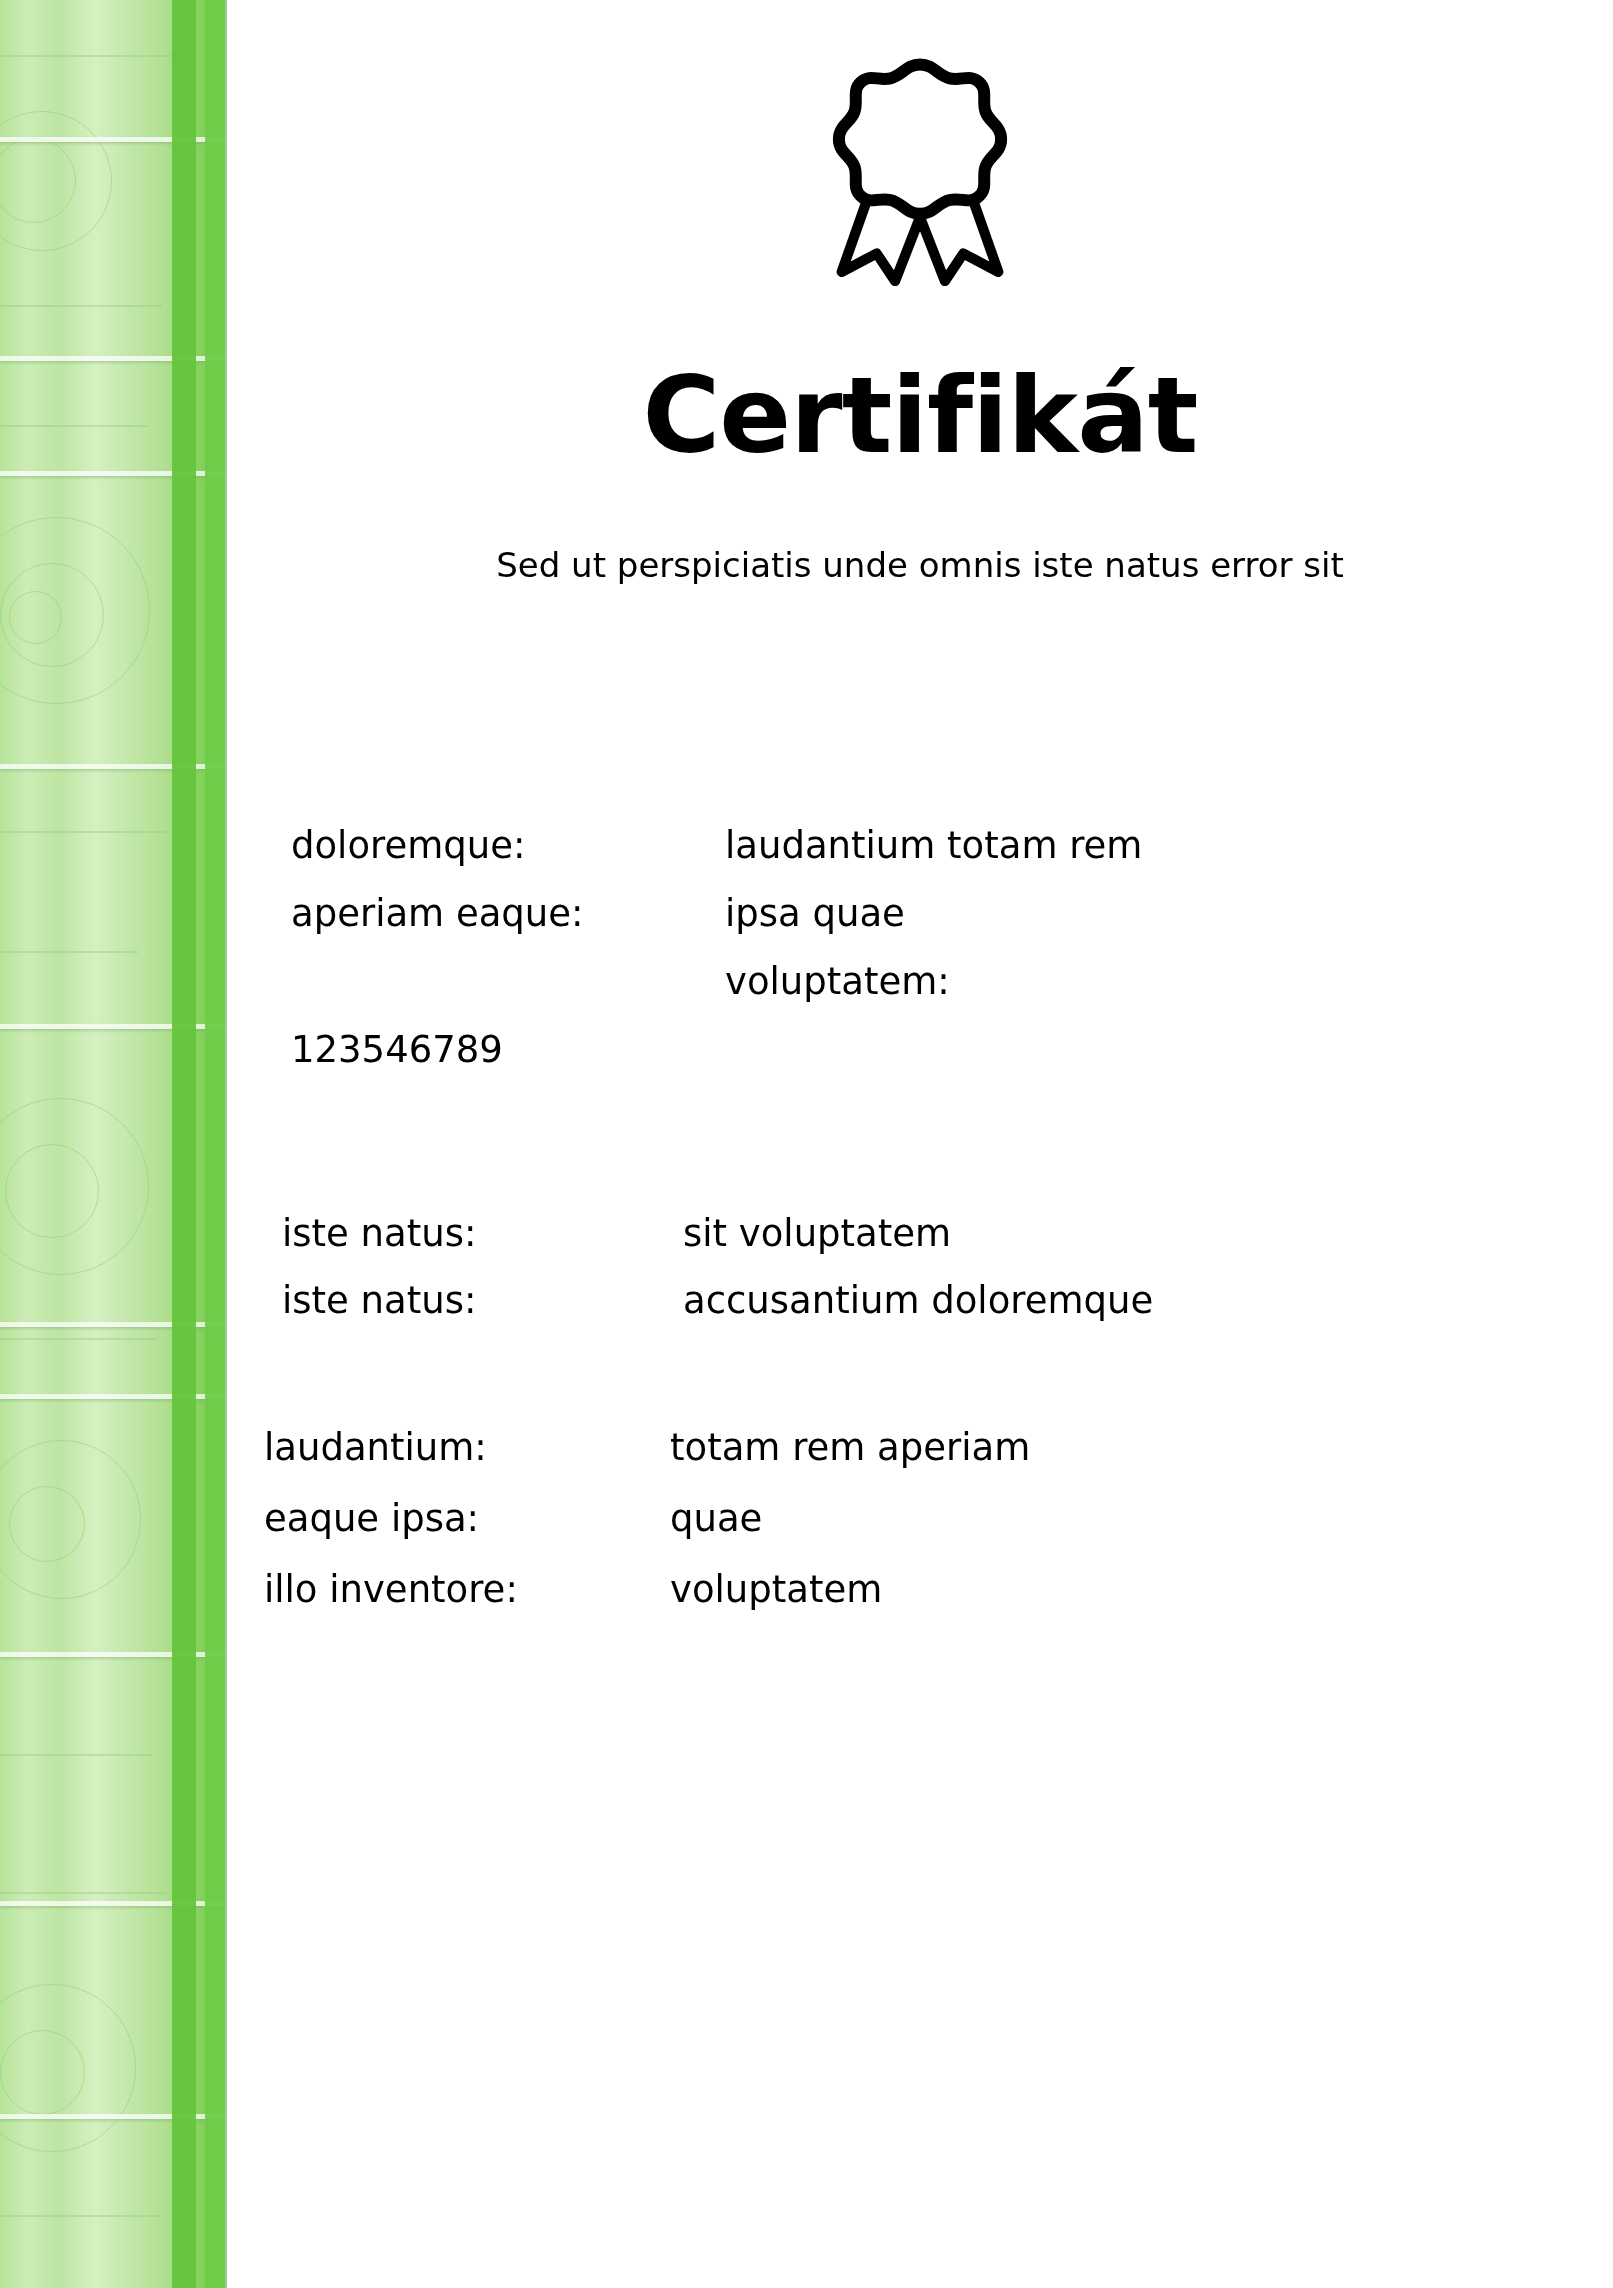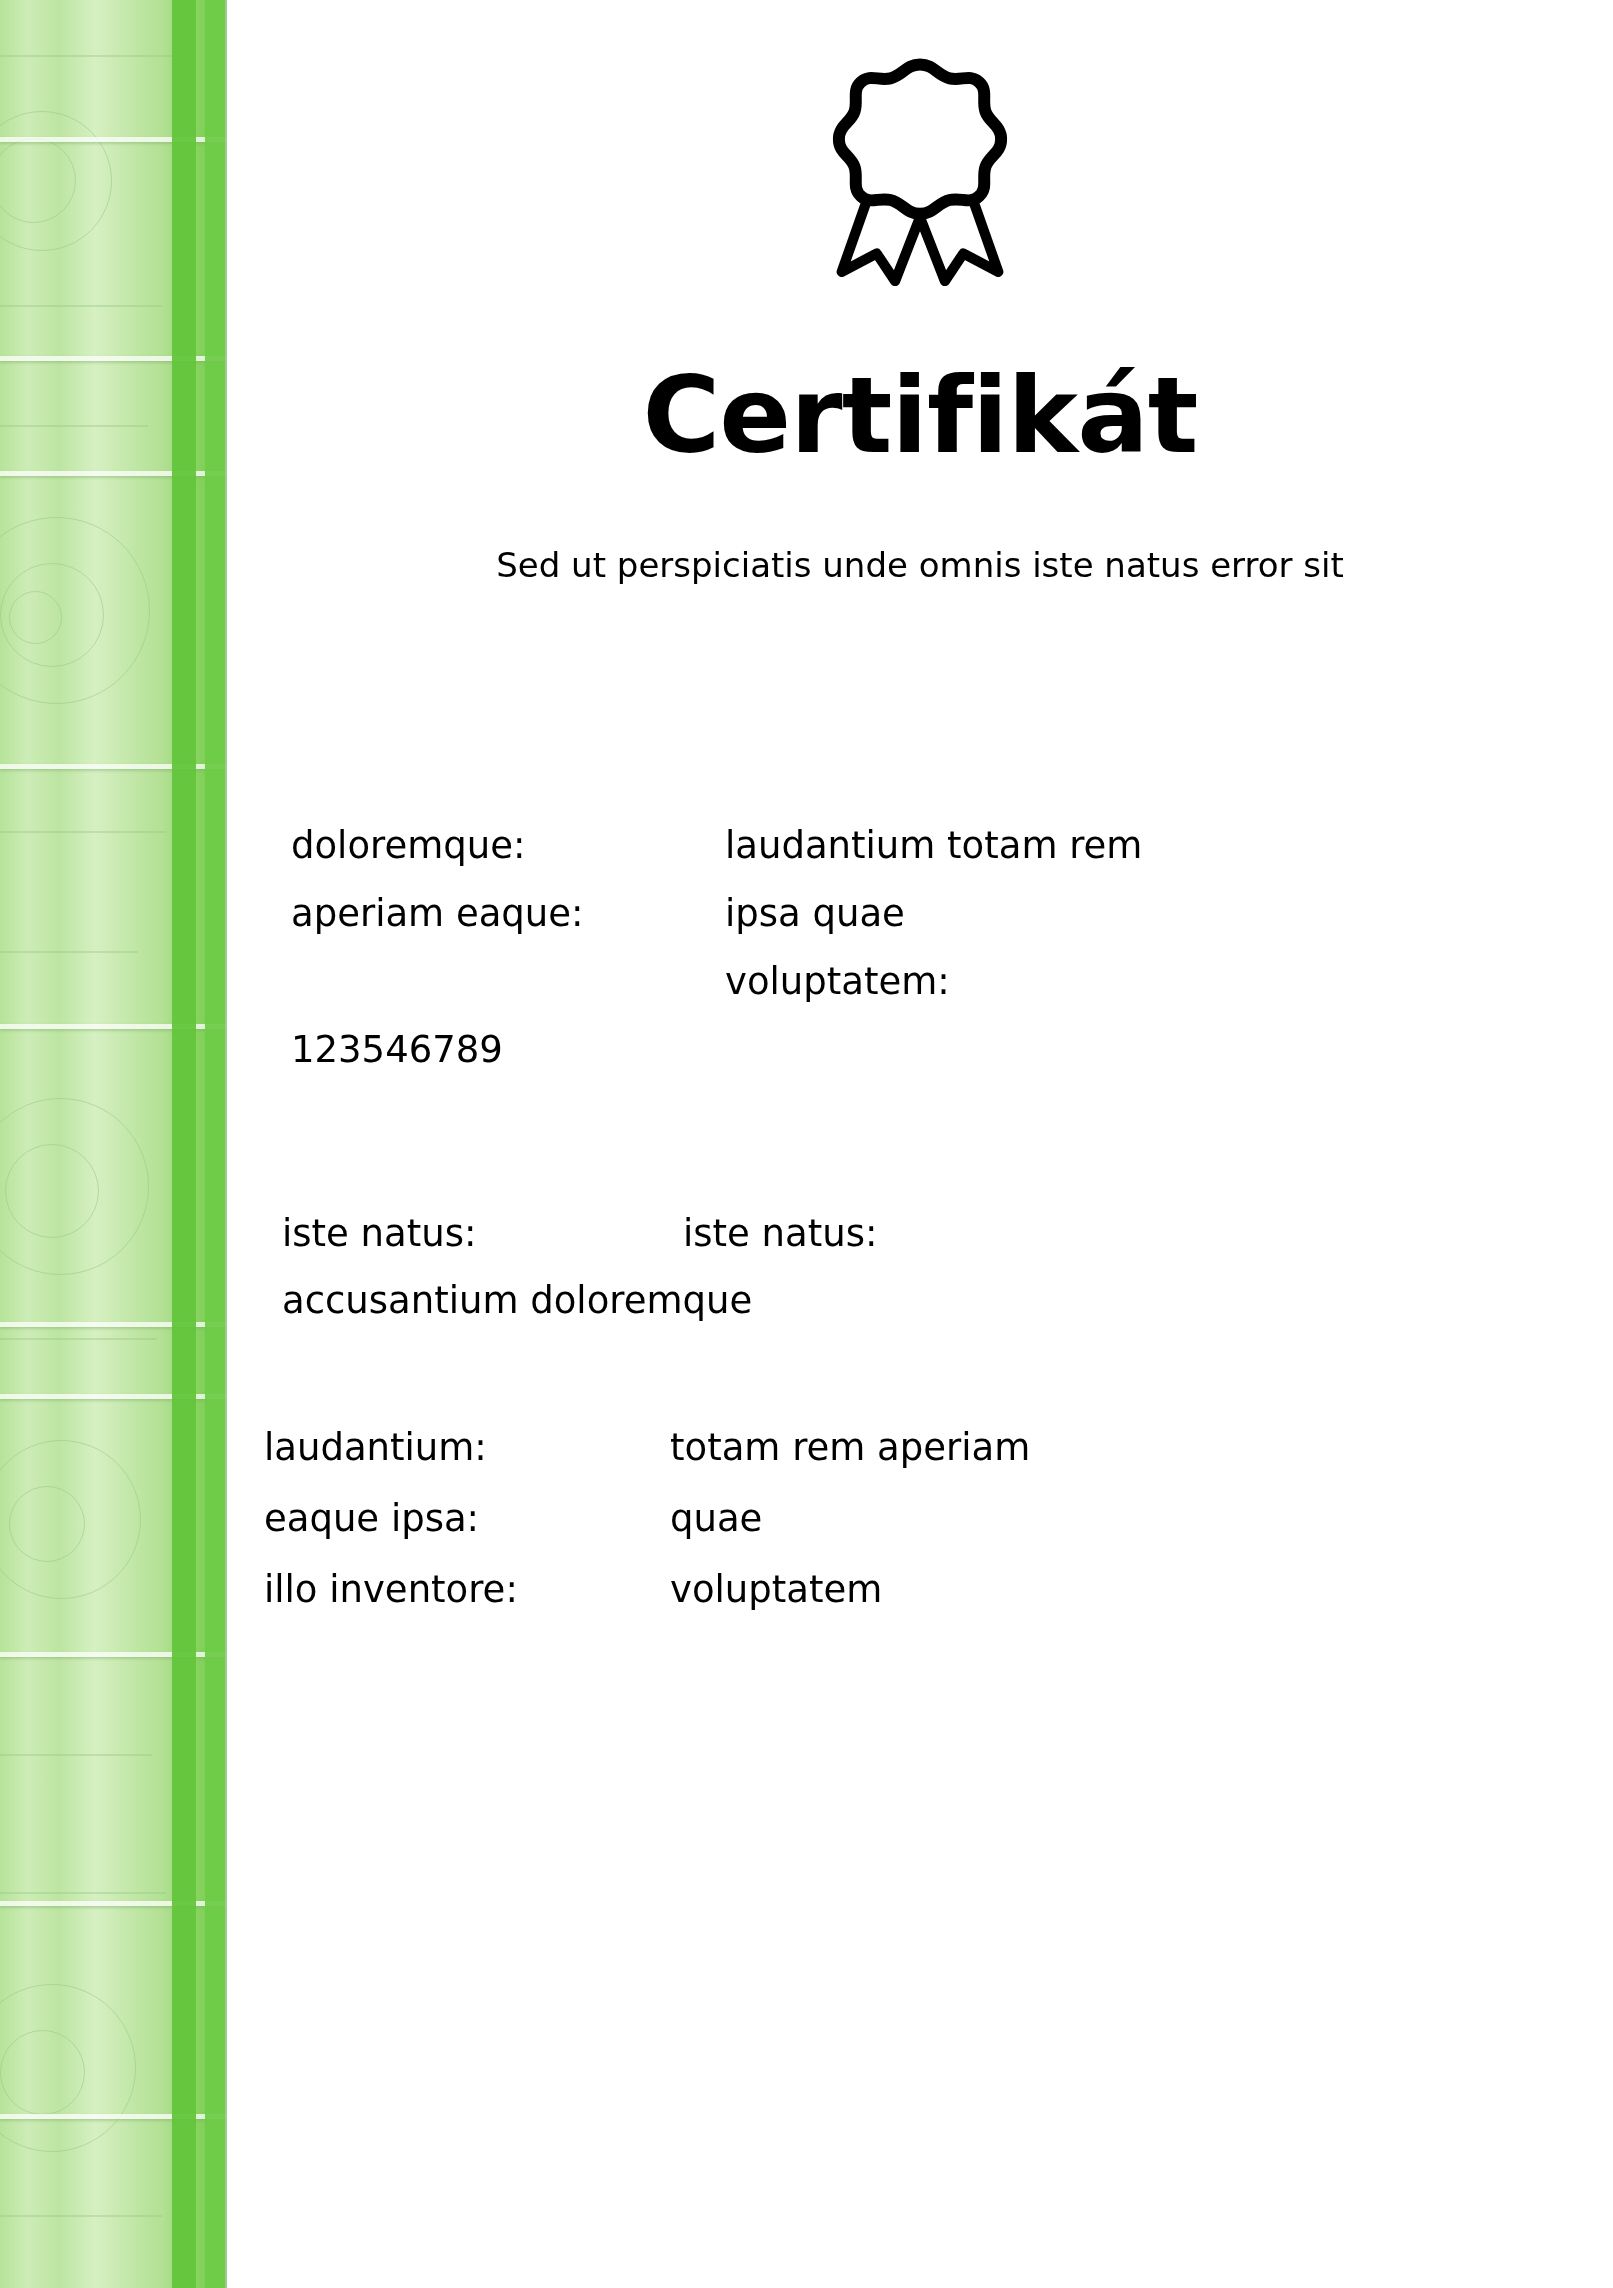--- a/index.html
+++ b/index.html
@@ -252,20 +252,21 @@
     <div class="val">ipsa quae</div>
 
     <div class="lbl"></div>
 
     <div class="lbl">voluptatem:</div>
     <div class="val">123546789</div>
   </div>
 
   <div class="block block-2">
     <div class="lbl">iste natus:</div>
+    <div class="val">sit voluptatem</div>
 
     <div class="lbl">iste natus:</div>
     <div class="val">accusantium doloremque</div>
   </div>
 
   <div class="block block-3">
     <div class="lbl">laudantium:</div>
     <div class="val">totam rem aperiam</div>
 
     <div class="lbl">eaque ipsa:</div>

